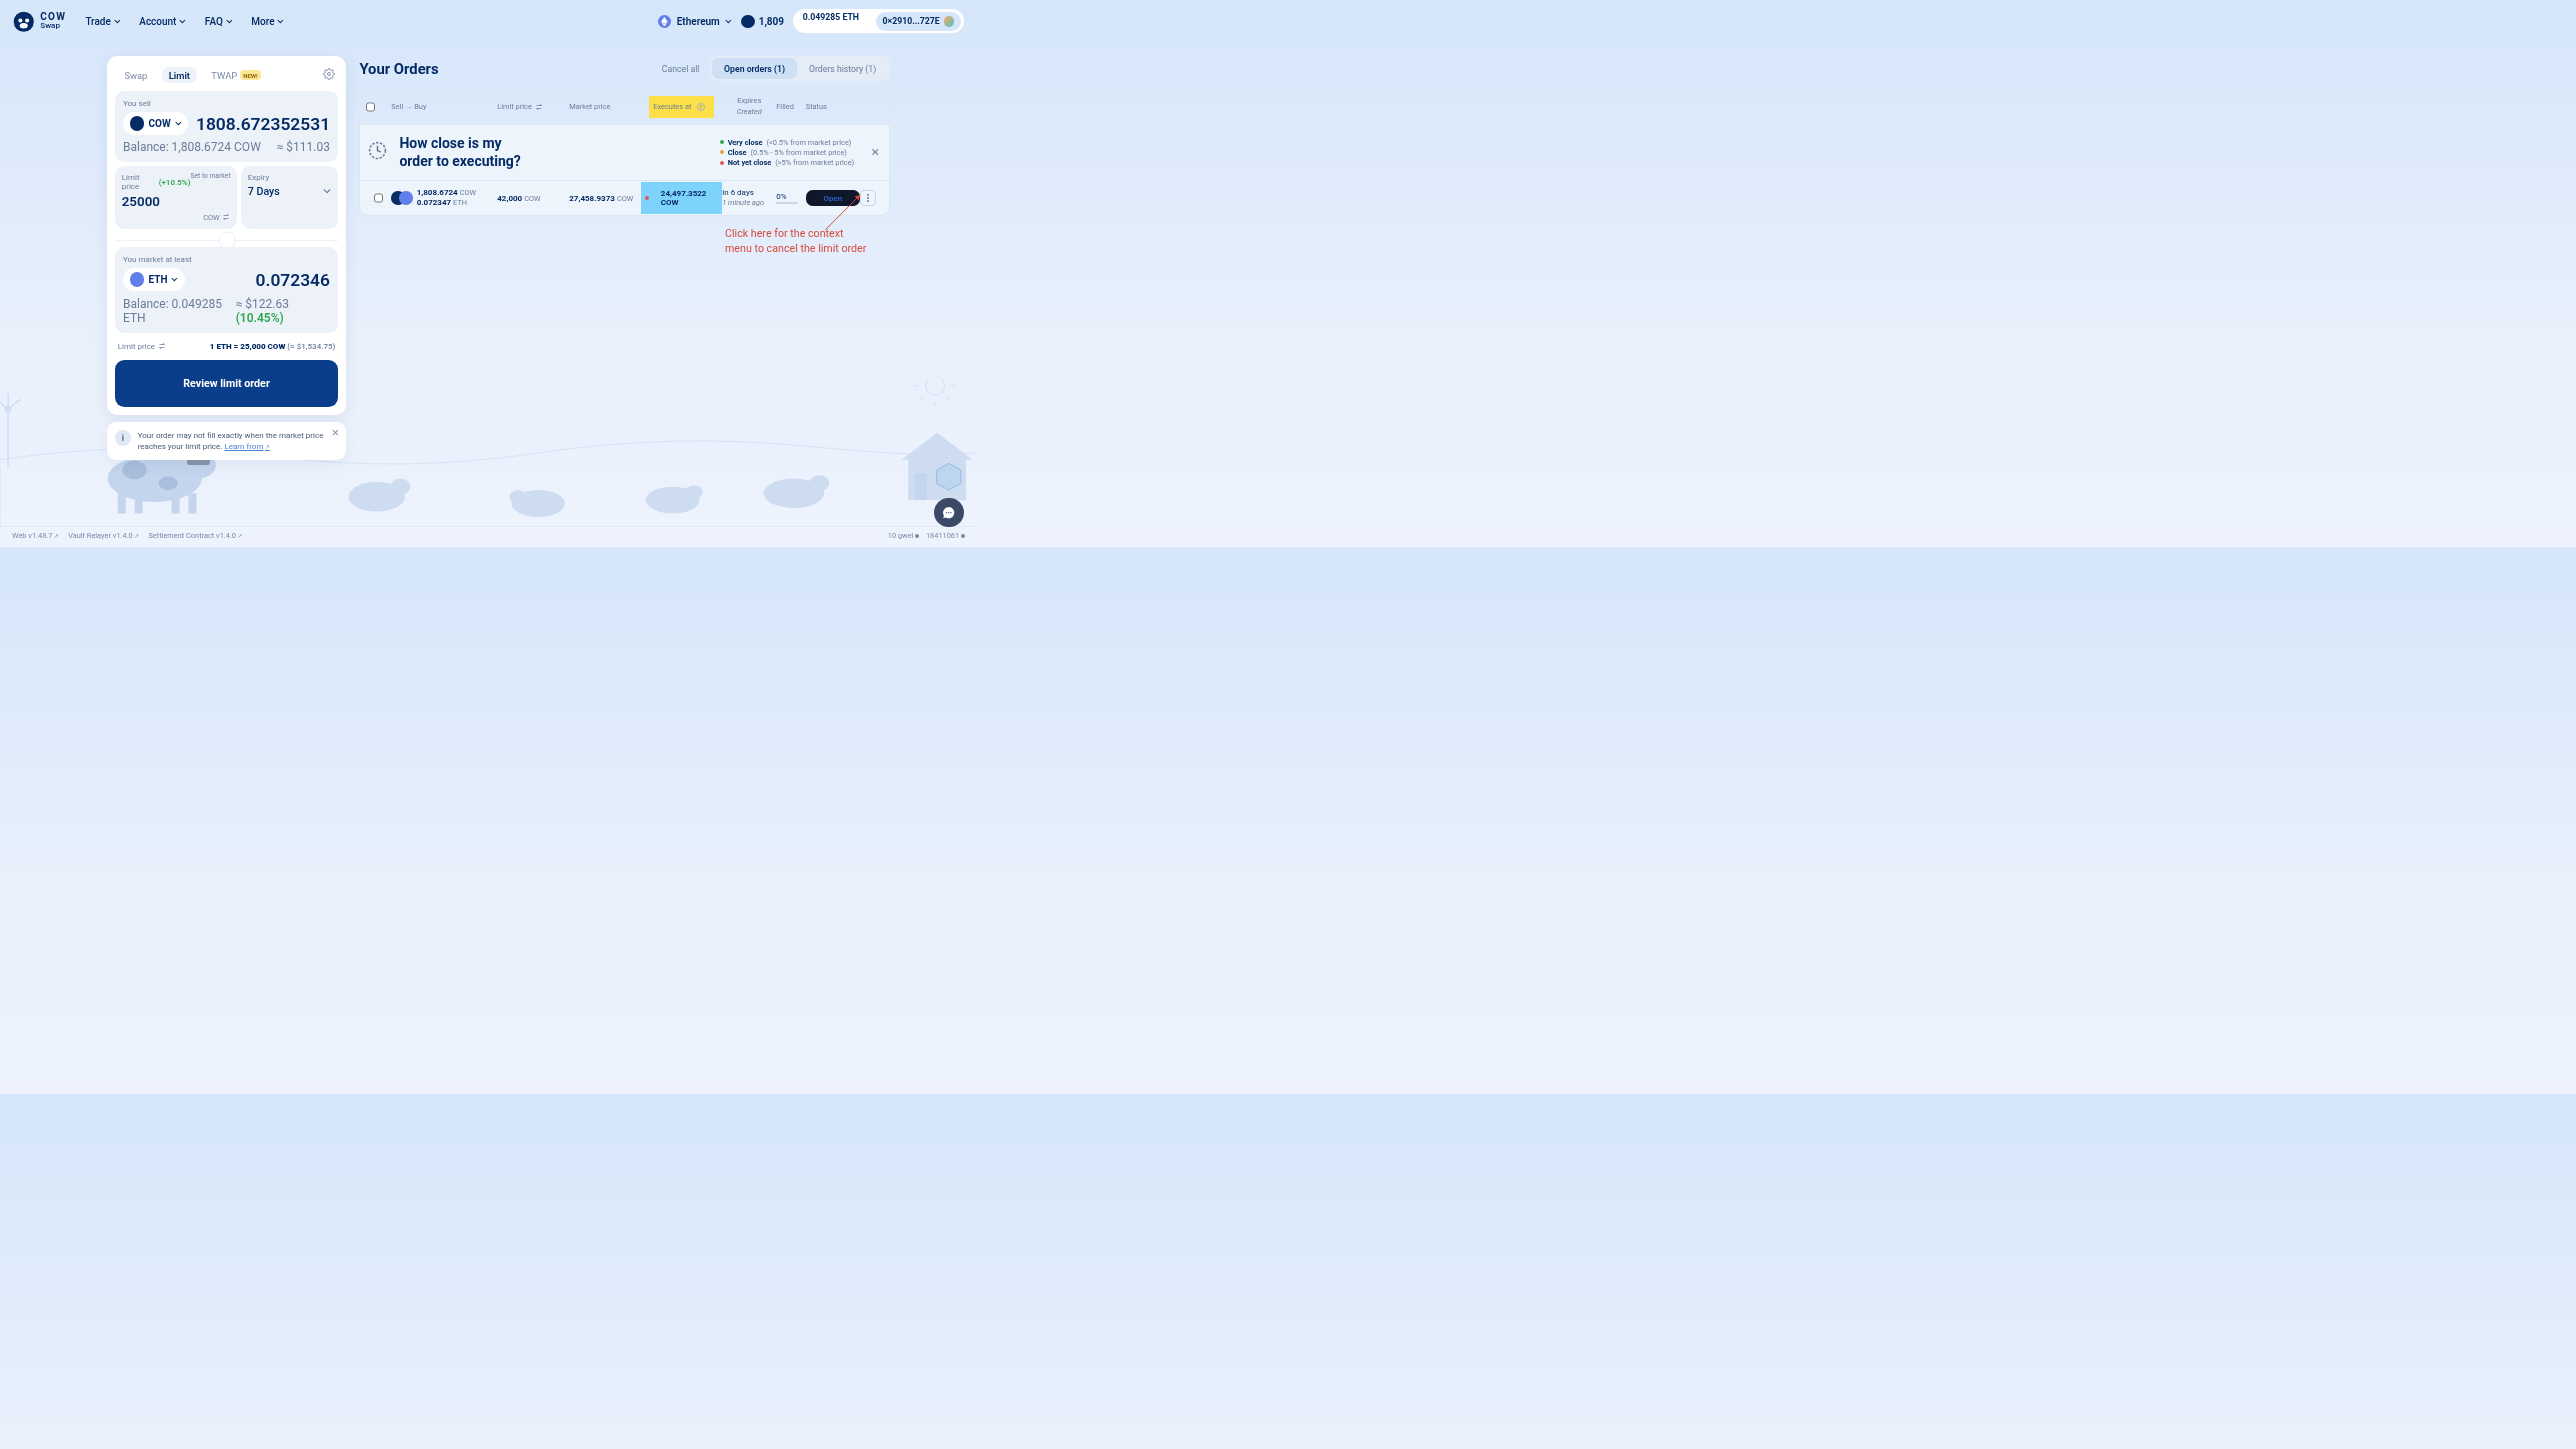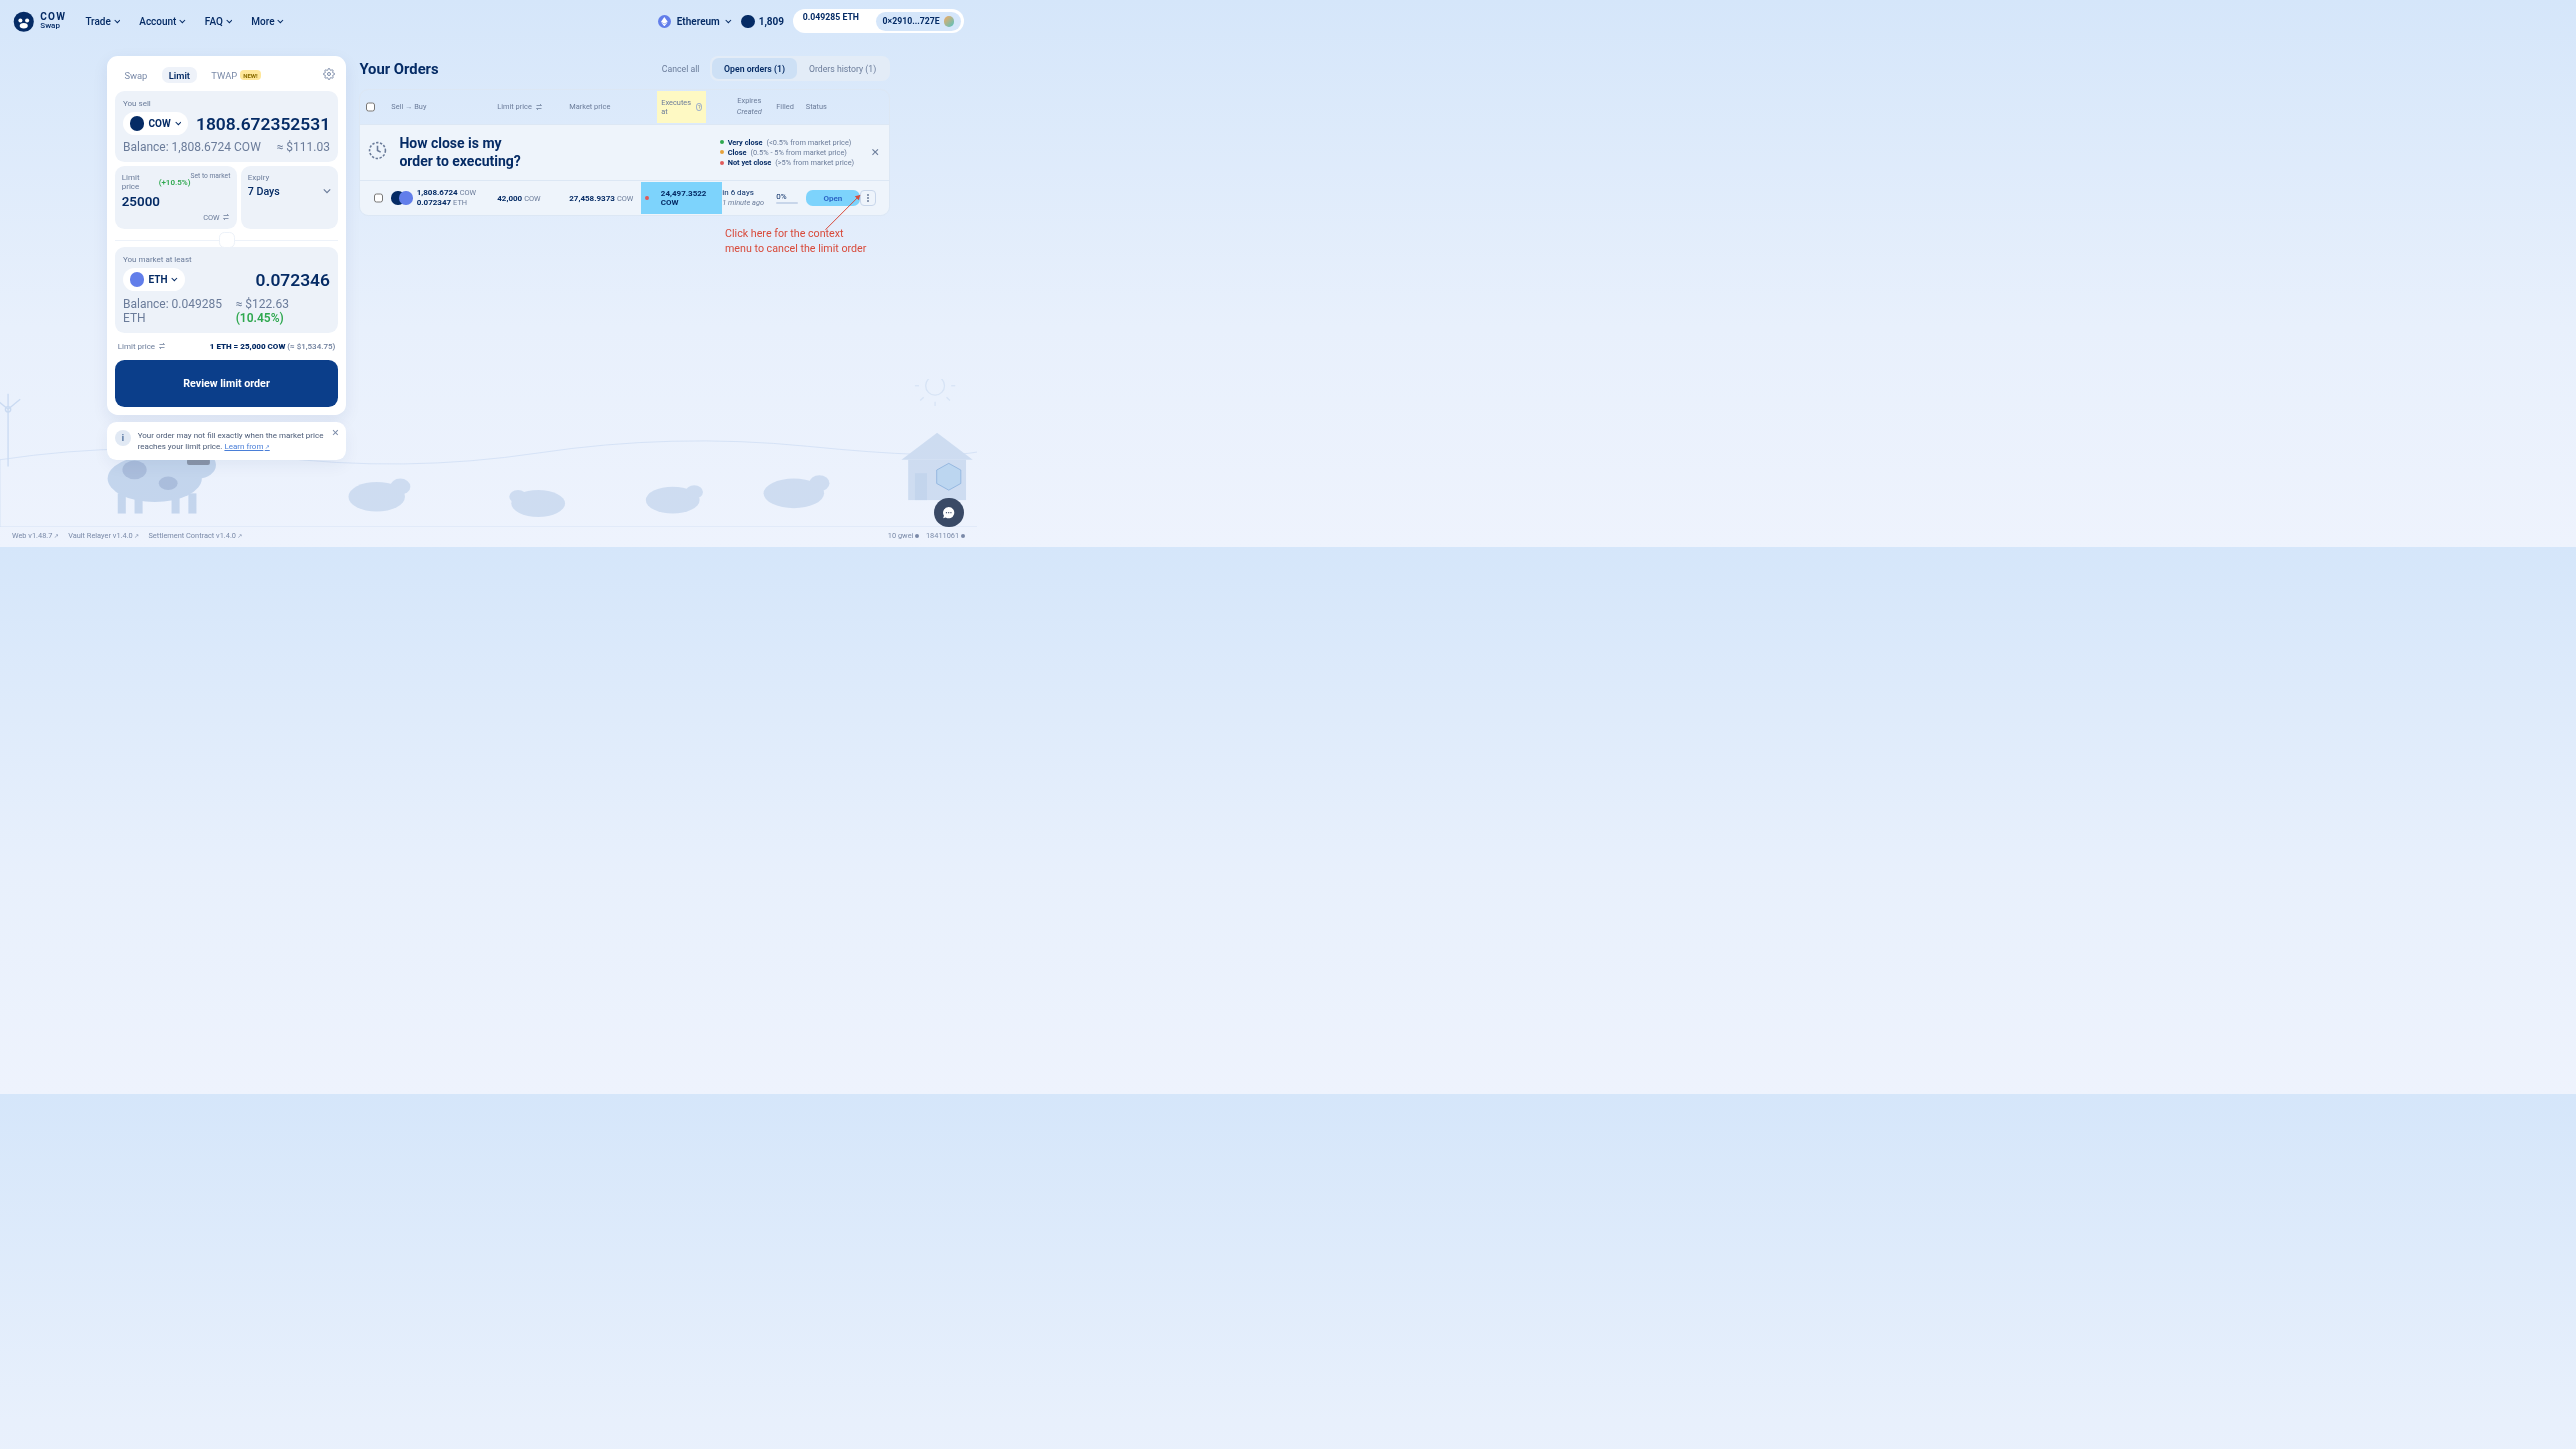--- a/index.html
+++ b/index.html
@@ -73,21 +73,21 @@
 .orders-title{font-size:14.8px;font-weight:700}
 .orders-controls{display:flex;align-items:center;gap:10.7px}
 .cancel-all{font-size:8.7px;color:#6b7c9a;cursor:pointer}
 .order-tabs{background:#e3ecf7;border-radius:8px;padding:2px;display:flex}
 .order-tab{padding:5.4px 12px;font-size:8.7px;border-radius:6.7px;cursor:pointer;color:#6b7c9a}
 .order-tab.active{background:#cde0f5;color:#052B65;font-weight:600}
 
 .otable{border:0.7px solid #dce7f4;border-radius:9.4px;overflow:hidden;background:transparent}
 .othead{display:grid;grid-template-columns:25.5px 106px 72px 72px 81px 54px 29.5px 54px 24px;padding:6.7px 5.4px;font-size:7.4px;color:#6b7c9a;align-items:center;border-bottom:0.7px solid #dce7f4}
 .othead .col{display:flex;align-items:center;gap:2.7px}
-.othead .exec{background:#fef9c3;margin:-6.7px 16px;padding:6.7px 4px}
+.othead .exec{background:#fde047;margin:-6.7px 8px;padding:6.7px 4px}
 .expcol{display:flex;flex-direction:column;line-height:1.2}
 .expcol .cr{font-style:italic}
 
 .legend-row{display:flex;align-items:center;padding:9.4px 8px;border-bottom:0.7px solid #dce7f4;gap:12px;background:#eef4fb;position:relative}
 .legend-clock svg{width:19px;height:19px;color:#6b7c9a}
 .legend-q{font-size:14px;font-weight:700;color:#052B65;line-height:1.3}
 .legend-list{margin-left:auto;margin-right:27px;display:flex;flex-direction:column;gap:1.3px;font-size:7.4px}
 .legend-item{display:flex;align-items:center;gap:4px}
 .dot{width:4px;height:4px;border-radius:50%}
 .dot.g{background:#2fa84f}.dot.o{background:#e6a23c}.dot.r{background:#e05b5b}
@@ -102,21 +102,21 @@
 .pair-tokens .c2{width:13.4px;height:13.4px;border-radius:50%;background:#627EEA;margin-left:-5.4px}
 .pair-txt{display:flex;flex-direction:column;line-height:1.3}
 .pair-txt .l1 b{font-weight:700}.pair-txt .cur{color:#6b7c9a;font-size:7.4px}
 .numcell b{font-weight:700}.numcell .cur{color:#6b7c9a;font-size:7.4px}
 .execcell{background:#7dd3fc;margin:-6.7px 0;padding:6.7px 4px;display:flex;align-items:center;gap:12px}
 .rdot{width:4px;height:4px;border-radius:50%;background:#e05b5b}
 .expcell{display:flex;flex-direction:column;line-height:1.3}
 .expcell .t2{color:#6b7c9a;font-style:italic;font-size:7.4px}
 .filled{display:flex;flex-direction:column;gap:1.3px}
 .filled .bar{width:21.5px;height:2px;background:#c8d6ea;border-radius:1.3px}
-.status-pill{background:#7dd3fc;color:#2962c4;font-size:8px;font-weight:600;padding:3.4px 12px;border-radius:6.7px;text-align:center}
+.status-pill{background:#0f172a;color:#2962c4;font-size:8px;font-weight:600;padding:3.4px 12px;border-radius:6.7px;text-align:center}
 .more-btn{display:flex;flex-direction:column;gap:1.3px;align-items:center;justify-content:center;width:16px;height:16px;border:0.7px solid #c8d6ea;border-radius:4px;cursor:pointer}
 .more-btn span{width:2px;height:2px;background:#6b7c9a;border-radius:50%}
 
 .annotation{position:absolute;top:227px;left:725px;color:#d84a3a;font-size:10.7px;line-height:1.4}
 .arrow{position:absolute;top:195px;left:820px}
 
 .footer{position:absolute;bottom:6.7px;left:12px;right:12px;display:flex;font-size:7.4px;color:#7a8aa8;align-items:center}
 .footer .fl{display:flex;gap:9.4px}
 .footer .fr{margin-left:auto;display:flex;gap:6.7px;align-items:center}
 .ext{font-size:6px;margin-left:1.3px}

